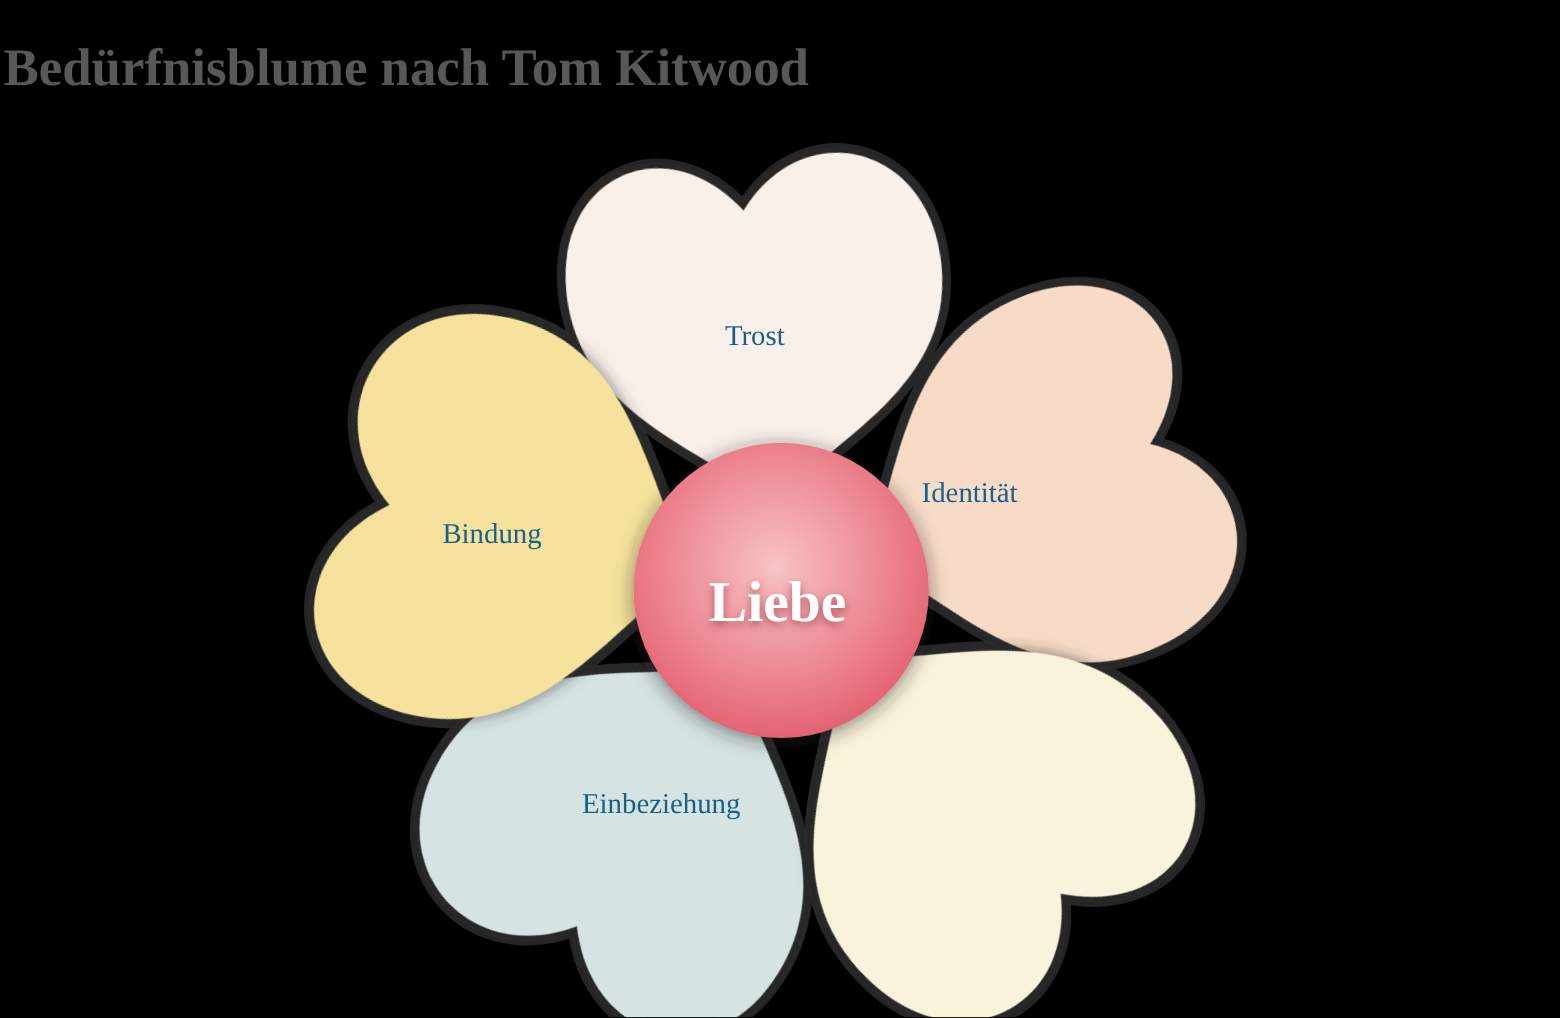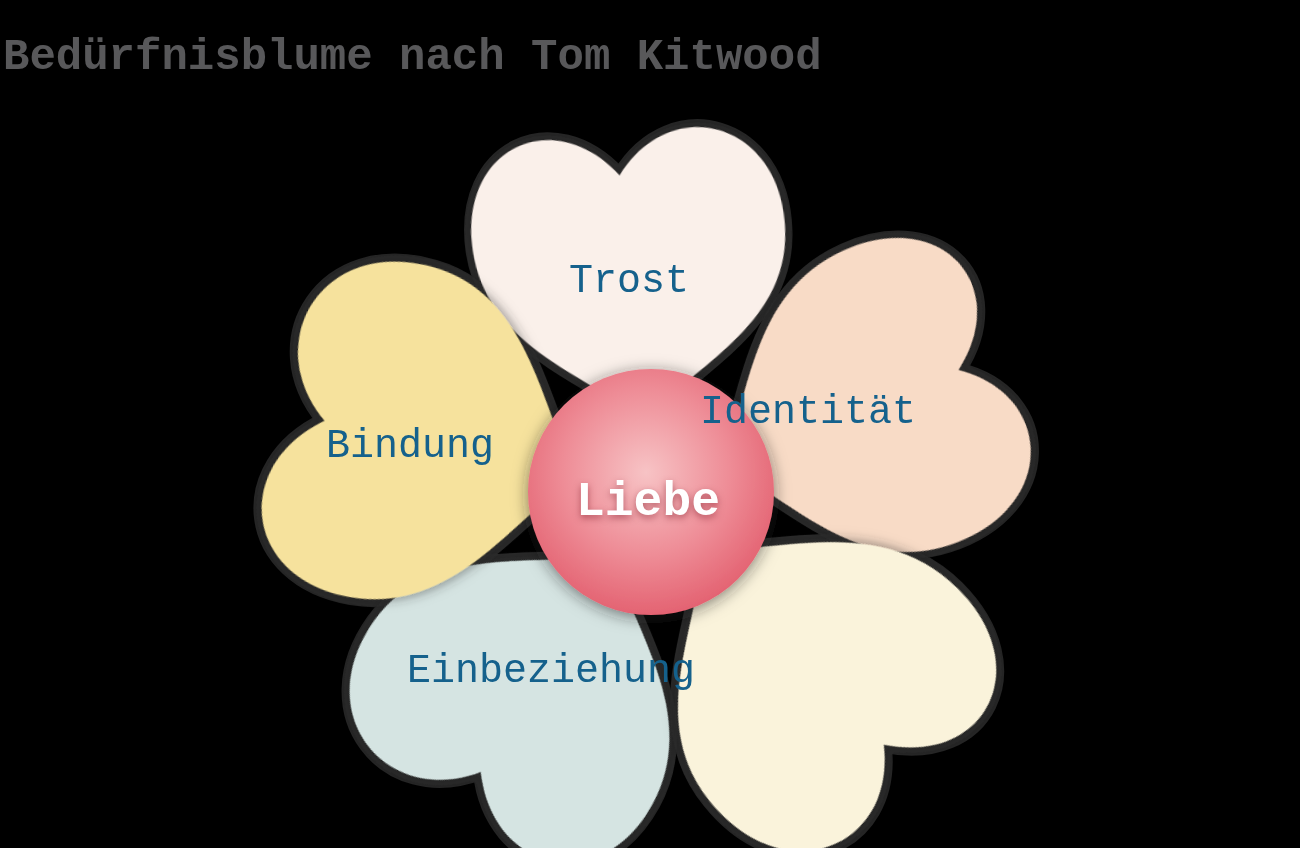--- a/index.html
+++ b/index.html
@@ -9,21 +9,21 @@
     --outline-color:#262626;
     --center-text-color:#ffffff;
   }
   html,body{margin:0;padding:0;}
   body{background:var(--background);}
   .stage{
     position:relative;
     width:1128px;height:848px;
     overflow:hidden;
     background:var(--background);
-    font-family:Liberation Mono, monospace;
+    font-family:Liberation Serif, serif;
   }
   .title{
     position:absolute;
     left:3px;top:35px;
     font-size:44px;
     font-weight:bold;
     line-height:1;
     color:var(--title-color);
     white-space:nowrap;
   }
@@ -31,21 +31,21 @@
   .petal-outline{
     fill:none;
     stroke:var(--outline-color);
     stroke-width:16;
     stroke-linejoin:round;
   }
   .petal-fill{stroke:none;}
   .petal-label{
     position:absolute;
     transform:translate(-50%,-50%);
-    font-size:40px;
+    font-size:24px;
     color:var(--label-color);
     white-space:nowrap;
   }
   .center-label{
     position:absolute;
     transform:translate(-50%,-50%);
     font-size:48px;
     font-weight:bold;
     color:var(--center-text-color);
     text-shadow:0 3px 7px rgba(130,25,40,0.55);

